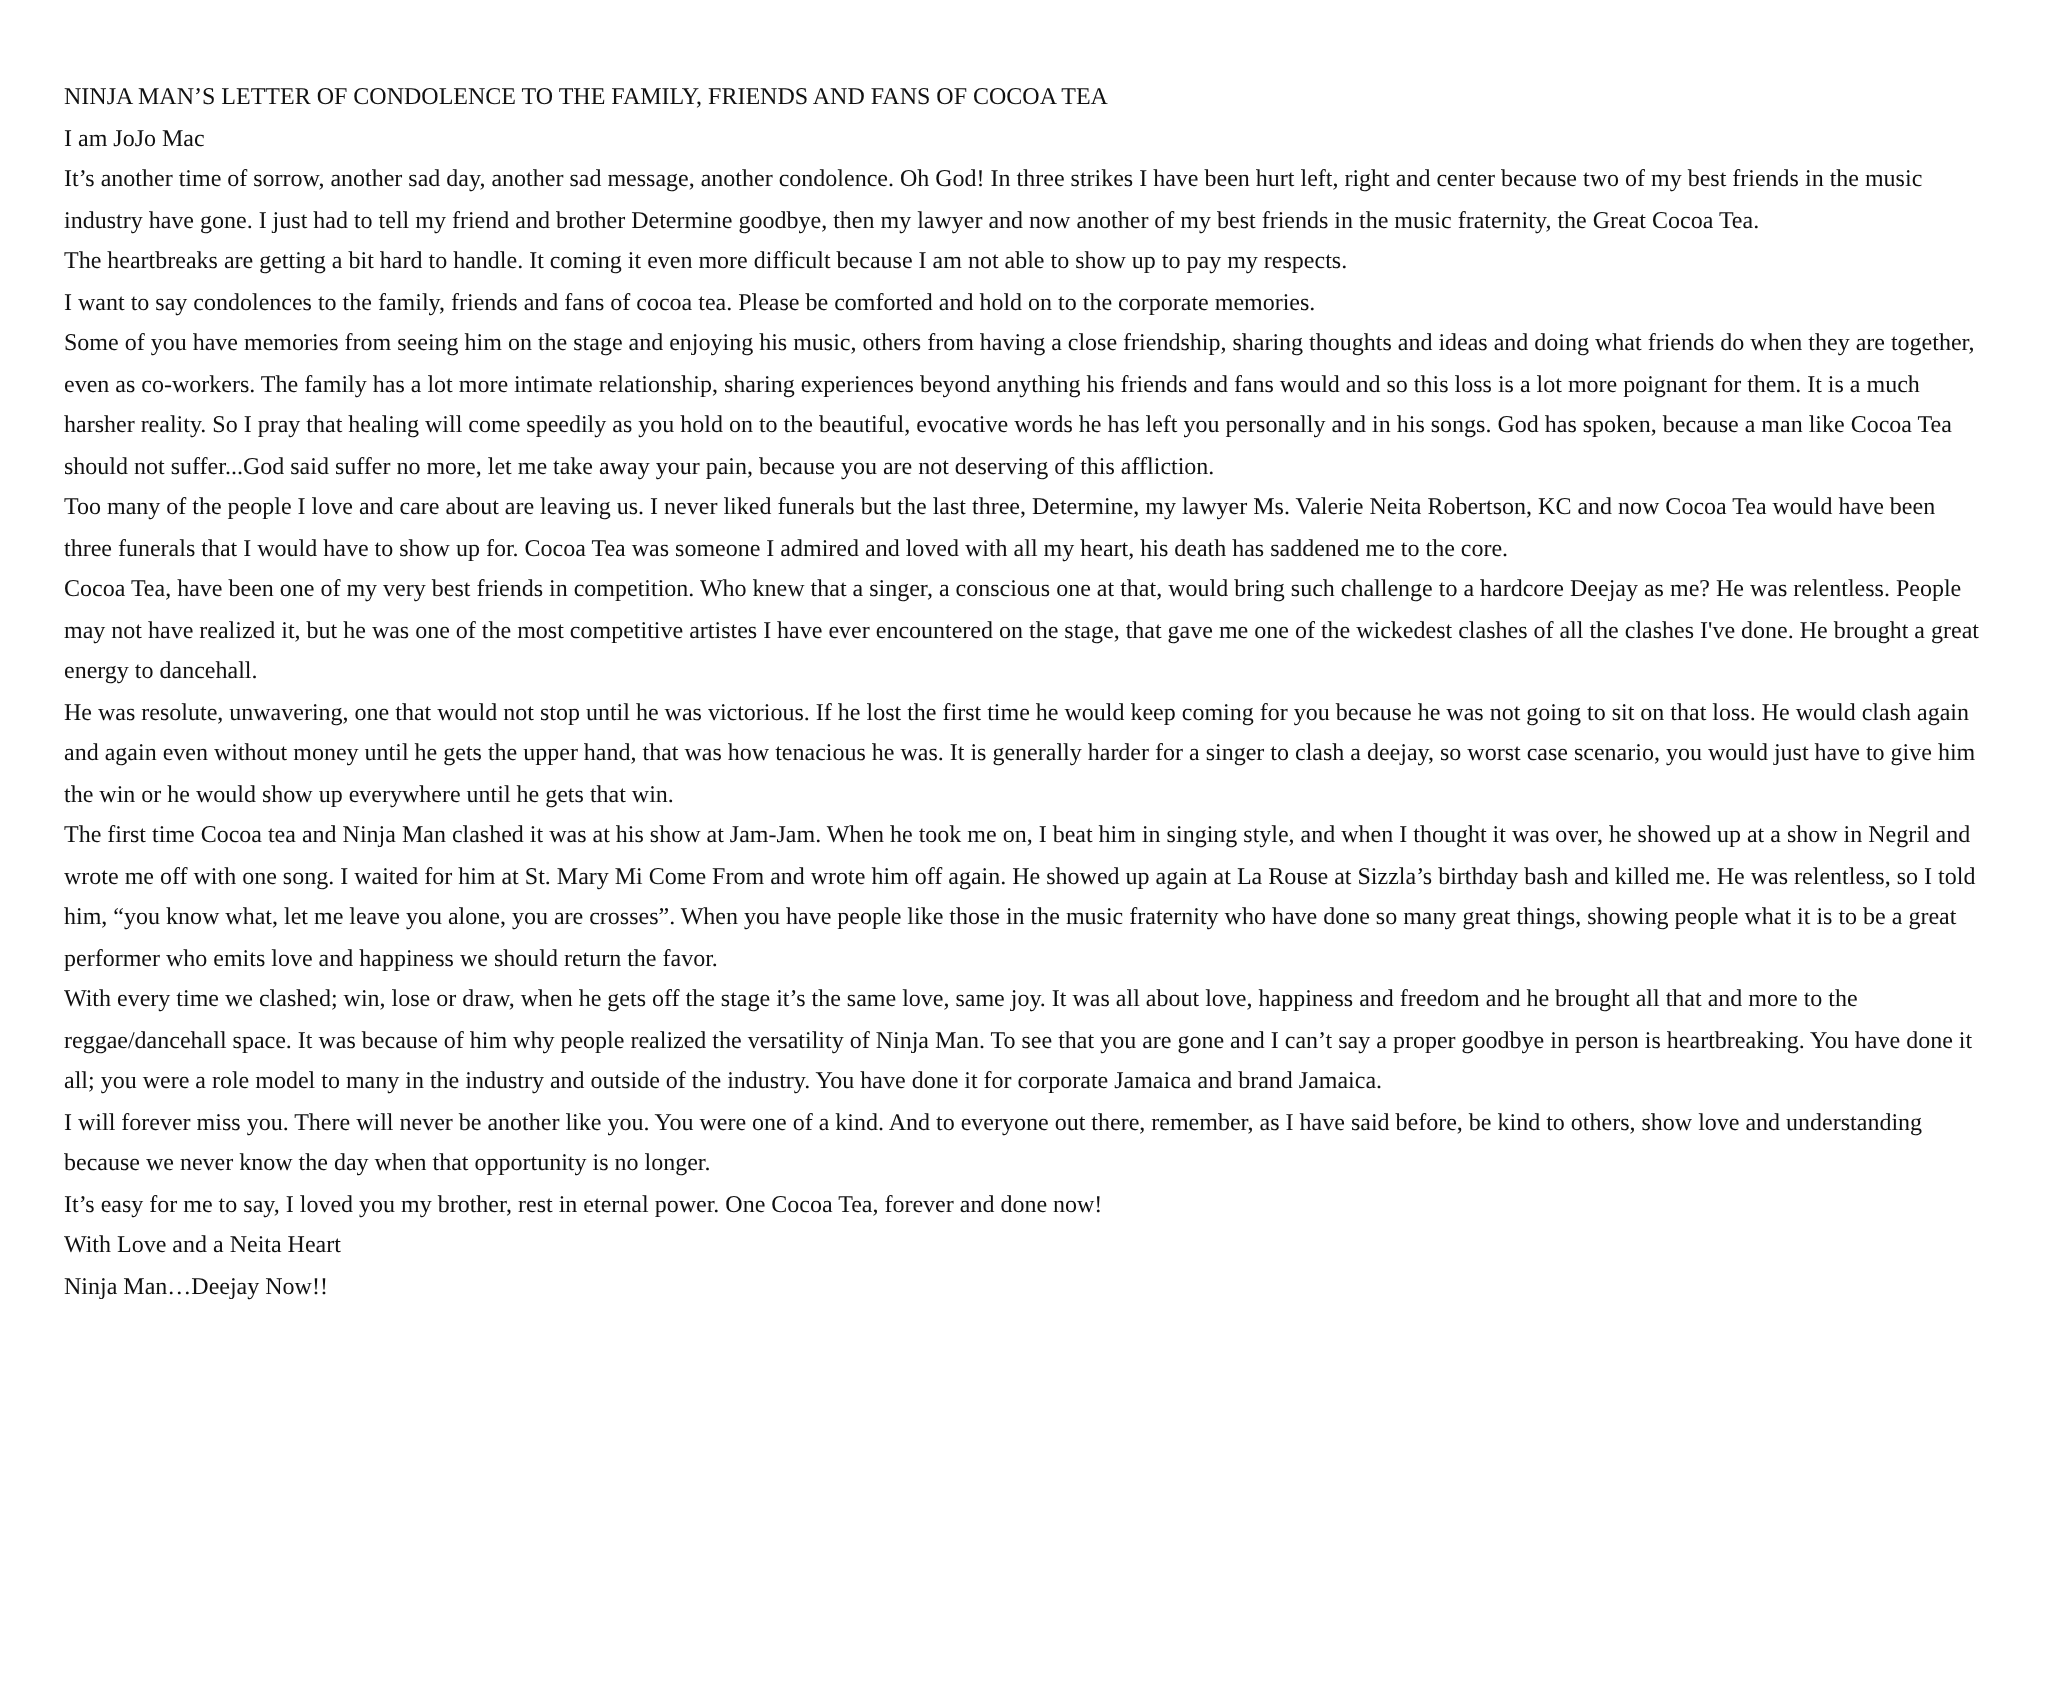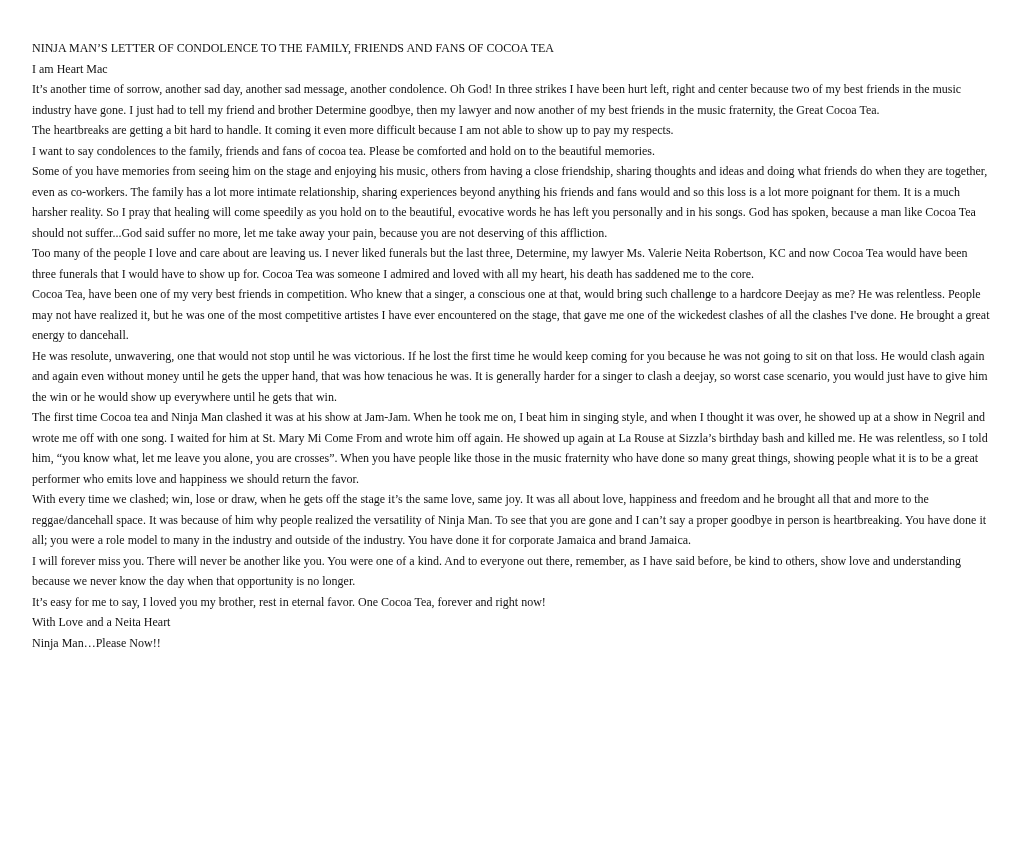--- a/index.html
+++ b/index.html
@@ -26,27 +26,27 @@
     .letter p {
       margin: 0;
       padding: 0;
     }
   </style>
 </head>
 <body>
 
 <div class="letter">
   <p>NINJA MAN’S LETTER OF CONDOLENCE TO THE FAMILY, FRIENDS AND FANS OF COCOA TEA</p>
-  <p>I am Heart Mac</p>
+  <p>I am JoJo Mac</p>
   <p>It’s another time of sorrow, another sad day, another sad message, another condolence. Oh God! In three strikes I have been hurt left, right and center because two of my best friends in the music industry have gone. I just had to tell my friend and brother Determine goodbye, then my lawyer and now another of my best friends in the music fraternity, the Great Cocoa Tea.</p>
   <p>The heartbreaks are getting a bit hard to handle. It coming it even more difficult because I am not able to show up to pay my respects.</p>
-  <p>I want to say condolences to the family, friends and fans of cocoa tea. Please be comforted and hold on to the beautiful memories.</p>
+  <p>I want to say condolences to the family, friends and fans of cocoa tea. Please be comforted and hold on to the corporate memories.</p>
   <p>Some of you have memories from seeing him on the stage and enjoying his music, others from having a close friendship, sharing thoughts and ideas and doing what friends do when they are together, even as co-workers. The family has a lot more intimate relationship, sharing experiences beyond anything his friends and fans would and so this loss is a lot more poignant for them. It is a much harsher reality. So I pray that healing will come speedily as you hold on to the beautiful, evocative words he has left you personally and in his songs. God has spoken, because a man like Cocoa Tea should not suffer...God said suffer no more, let me take away your pain, because you are not deserving of this affliction.</p>
   <p>Too many of the people I love and care about are leaving us. I never liked funerals but the last three, Determine, my lawyer Ms. Valerie Neita Robertson, KC and now Cocoa Tea would have been three funerals that I would have to show up for. Cocoa Tea was someone I admired and loved with all my heart, his death has saddened me to the core.</p>
   <p>Cocoa Tea, have been one of my very best friends in competition. Who knew that a singer, a conscious one at that, would bring such challenge to a hardcore Deejay as me? He was relentless. People may not have realized it, but he was one of the most competitive artistes I have ever encountered on the stage, that gave me one of the wickedest clashes of all the clashes I've done. He brought a great energy to dancehall.</p>
   <p>He was resolute, unwavering, one that would not stop until he was victorious. If he lost the first time he would keep coming for you because he was not going to sit on that loss. He would clash again and again even without money until he gets the upper hand, that was how tenacious he was. It is generally harder for a singer to clash a deejay, so worst case scenario, you would just have to give him the win or he would show up everywhere until he gets that win.</p>
   <p>The first time Cocoa tea and Ninja Man clashed it was at his show at Jam-Jam. When he took me on, I beat him in singing style, and when I thought it was over, he showed up at a show in Negril and wrote me off with one song.  I waited for him at St. Mary Mi Come From and wrote him off again. He showed up again at La Rouse at Sizzla’s birthday bash and killed me. He was relentless, so I told him, “you know what, let me leave you alone, you are crosses”. When you have people like those in the music fraternity who have done so many great things, showing people what it is to be a great performer who emits love and happiness we should return the favor.</p>
   <p>With every time we clashed; win, lose or draw, when he gets off the stage it’s the same love, same joy.  It was all about love, happiness and freedom and he brought all that and more to the reggae/dancehall space.  It was because of him why people realized the versatility of Ninja Man. To see that you are gone and I can’t say a proper goodbye in person is heartbreaking.  You have done it all; you were a role model to many in the industry and outside of the industry. You have done it for corporate Jamaica and brand Jamaica.</p>
   <p>I will forever miss you. There will never be another like you. You were one of a kind. And to everyone out there, remember, as I have said before, be kind to others, show love and understanding because we never know the day when that opportunity is no longer.</p>
-  <p>It’s easy for me to say, I loved you my brother, rest in eternal favor. One Cocoa Tea, forever and right now!</p>
+  <p>It’s easy for me to say, I loved you my brother, rest in eternal power. One Cocoa Tea, forever and done now!</p>
   <p>With Love and a Neita Heart</p>
-  <p>Ninja Man…Please Now!!</p>
+  <p>Ninja Man…Deejay Now!!</p>
 </div>
 
 </body></html>

